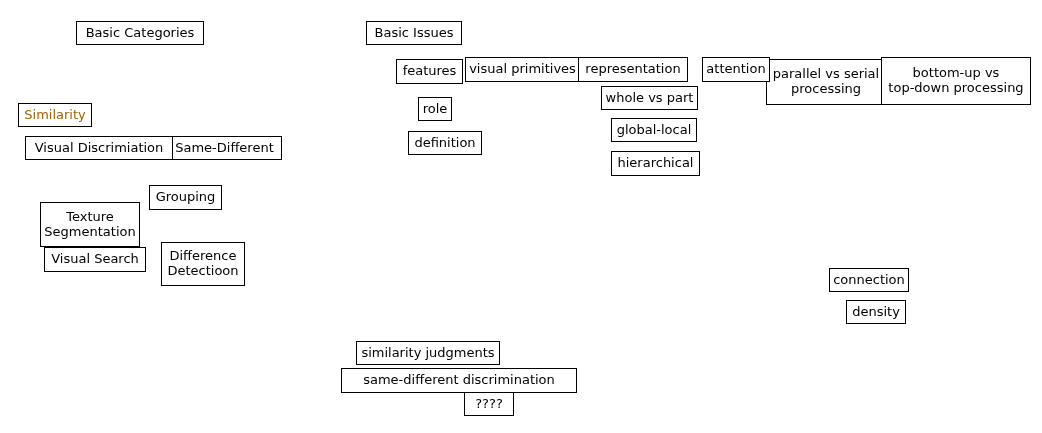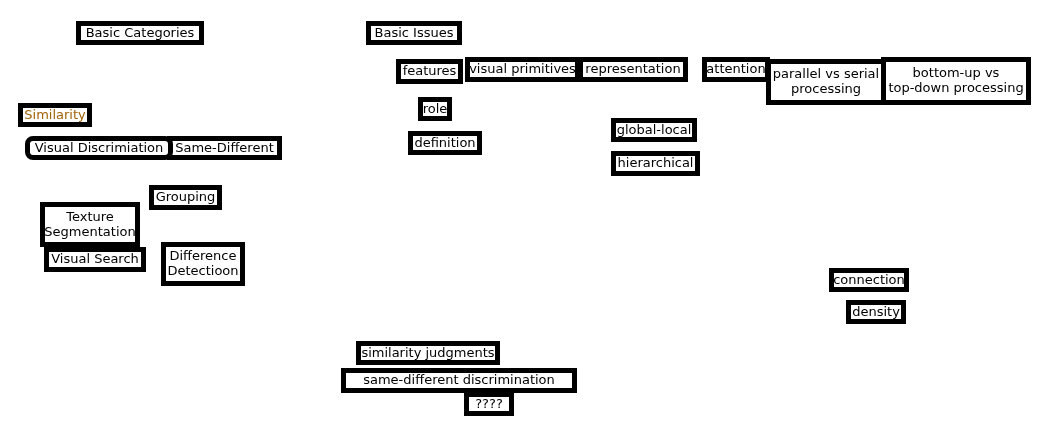--- a/index.html
+++ b/index.html
@@ -15,59 +15,60 @@
   #canvas {
     position: relative;
     width: 1042px;
     height: 433px;
     background: #ffffff;
     overflow: hidden;
   }
   .node {
     position: absolute;
     box-sizing: border-box;
-    border: 5px solid #404040;
+    border: 1px solid #404040;
     background: #ffffff;
     color: #000000;
     display: flex;
     align-items: center;
     justify-content: center;
     text-align: center;
     line-height: 1.15;
     font-size: 13px;
     white-space: pre;
     padding: 0 3px;
     user-select: none;
   }
 </style>
 </head>
 <body>
 
 <div id="canvas" style="background: rgb(255, 255, 255);">
     <div class="node" style="left: 76px; top: 21px; width: 128px; height: 24px; z-index: 10; font-size: 13px; border-color: rgb(0, 0, 0); color: rgb(0, 0, 0); background: rgb(255, 255, 255);">Basic Categories</div>
     <div class="node" style="left: 18px; top: 103px; width: 74px; height: 24px; z-index: 11; font-size: 13px; border-color: rgb(0, 0, 0); color: #a16207; background: rgb(255, 255, 255);">Similarity</div>
-    <div class="node" style="left: 25px; top: 136px; width: 148px; height: 24px; z-index: 13; font-size: 13px; border-color: rgb(0, 0, 0); color: rgb(0, 0, 0); background: rgb(255, 255, 255); border-radius: 8px;">Visual Discrimiation</div>
+    <div class="node" style="left: 25px; top: 136px; width: 148px; height: 24px; z-index: 13; font-size: 13px; border-color: rgb(0, 0, 0); color: rgb(0, 0, 0); background: rgb(255, 255, 255);">Visual Discrimiation</div>
     <div class="node" style="left: 167px; top: 136px; width: 115px; height: 24px; z-index: 12; font-size: 13px; border-color: rgb(0, 0, 0); color: rgb(0, 0, 0); background: rgb(255, 255, 255);">Same-Different</div>
     <div class="node" style="left: 40px; top: 175px; width: 100px; height: 45px; z-index: 11; font-size: 13px; border-color: rgb(0, 0, 0); color: rgb(0, 0, 0); background: rgb(255, 255, 255); margin-top: 27px;">Texture
 Segmentation</div>
     <div class="node" style="left: 149px; top: 185px; width: 73px; height: 25px; z-index: 11; font-size: 13px; border-color: rgb(0, 0, 0); color: rgb(0, 0, 0); background: rgb(255, 255, 255);">Grouping</div>
     <div class="node" style="left: 44px; top: 247px; width: 102px; height: 25px; z-index: 11; font-size: 13px; border-color: rgb(0, 0, 0); color: rgb(0, 0, 0); background: rgb(255, 255, 255);">Visual Search</div>
     <div class="node" style="left: 161px; top: 242px; width: 84px; height: 44px; z-index: 11; font-size: 13px; border-color: rgb(0, 0, 0); color: rgb(0, 0, 0); background: rgb(255, 255, 255);">Difference
 Detectioon</div>
     <div class="node" style="left: 366px; top: 21px; width: 96px; height: 24px; z-index: 10; font-size: 13px; border-color: rgb(0, 0, 0); color: rgb(0, 0, 0); background: rgb(255, 255, 255);">Basic Issues</div>
     <div class="node" style="left: 396px; top: 59px; width: 67px; height: 25px; z-index: 11; font-size: 13px; border-color: rgb(0, 0, 0); color: rgb(0, 0, 0); background: rgb(255, 255, 255);">features</div>
     <div class="node" style="left: 465px; top: 57px; width: 115px; height: 25px; z-index: 13; font-size: 13px; border-color: rgb(0, 0, 0); color: rgb(0, 0, 0); background: rgb(255, 255, 255);">visual primitives</div>
     <div class="node" style="left: 578px; top: 57px; width: 110px; height: 25px; z-index: 14; font-size: 13px; border-color: rgb(0, 0, 0); color: rgb(0, 0, 0); background: rgb(255, 255, 255);">representation</div>
     <div class="node" style="left: 702px; top: 57px; width: 68px; height: 25px; z-index: 15; font-size: 13px; border-color: rgb(0, 0, 0); color: rgb(0, 0, 0); background: rgb(255, 255, 255);">attention</div>
     <div class="node" style="left: 766px; top: 59px; width: 120px; height: 46px; z-index: 13; font-size: 13px; border-color: rgb(0, 0, 0); color: rgb(0, 0, 0); background: rgb(255, 255, 255);">parallel vs serial
 processing</div>
     <div class="node" style="left: 881px; top: 57px; width: 150px; height: 48px; z-index: 14; font-size: 13px; border-color: rgb(0, 0, 0); color: rgb(0, 0, 0); background: rgb(255, 255, 255);">bottom-up vs
 top-down processing</div>
     <div class="node" style="left: 418px; top: 97px; width: 34px; height: 24px; z-index: 11; font-size: 13px; border-color: rgb(0, 0, 0); color: rgb(0, 0, 0); background: rgb(255, 255, 255);">role</div>
     <div class="node" style="left: 408px; top: 131px; width: 74px; height: 24px; z-index: 11; font-size: 13px; border-color: rgb(0, 0, 0); color: rgb(0, 0, 0); background: rgb(255, 255, 255);">definition</div>
+    <div class="node" style="left: 601px; top: 86px; width: 97px; height: 24px; z-index: 11; font-size: 13px; border-color: rgb(0, 0, 0); color: rgb(0, 0, 0); background: rgb(255, 255, 255);">whole vs part</div>
     <div class="node" style="left: 611px; top: 118px; width: 86px; height: 24px; z-index: 11; font-size: 13px; border-color: rgb(0, 0, 0); color: rgb(0, 0, 0); background: rgb(255, 255, 255);">global-local</div>
     <div class="node" style="left: 611px; top: 151px; width: 89px; height: 25px; z-index: 11; font-size: 13px; border-color: rgb(0, 0, 0); color: rgb(0, 0, 0); background: rgb(255, 255, 255);">hierarchical</div>
     <div class="node" style="left: 829px; top: 268px; width: 80px; height: 24px; z-index: 11; font-size: 13px; border-color: rgb(0, 0, 0); color: rgb(0, 0, 0); background: rgb(255, 255, 255); text-align: center;">connection</div>
     <div class="node" style="left: 846px; top: 300px; width: 60px; height: 24px; z-index: 11; font-size: 13px; border-color: rgb(0, 0, 0); color: rgb(0, 0, 0); background: rgb(255, 255, 255);">density</div>
     <div class="node" style="left: 356px; top: 341px; width: 144px; height: 24px; z-index: 12; font-size: 13px; border-color: rgb(0, 0, 0); color: rgb(0, 0, 0); background: rgb(255, 255, 255);">similarity judgments</div>
     <div class="node" style="left: 341px; top: 368px; width: 236px; height: 25px; z-index: 13; font-size: 13px; border-color: rgb(0, 0, 0); color: rgb(0, 0, 0); background: rgb(255, 255, 255);">same-different discrimination</div>
     <div class="node" style="left: 464px; top: 392px; width: 50px; height: 24px; z-index: 12; font-size: 13px; border-color: rgb(0, 0, 0); color: rgb(0, 0, 0); background: rgb(255, 255, 255);">????</div>
   </div>
 
 </body></html>

